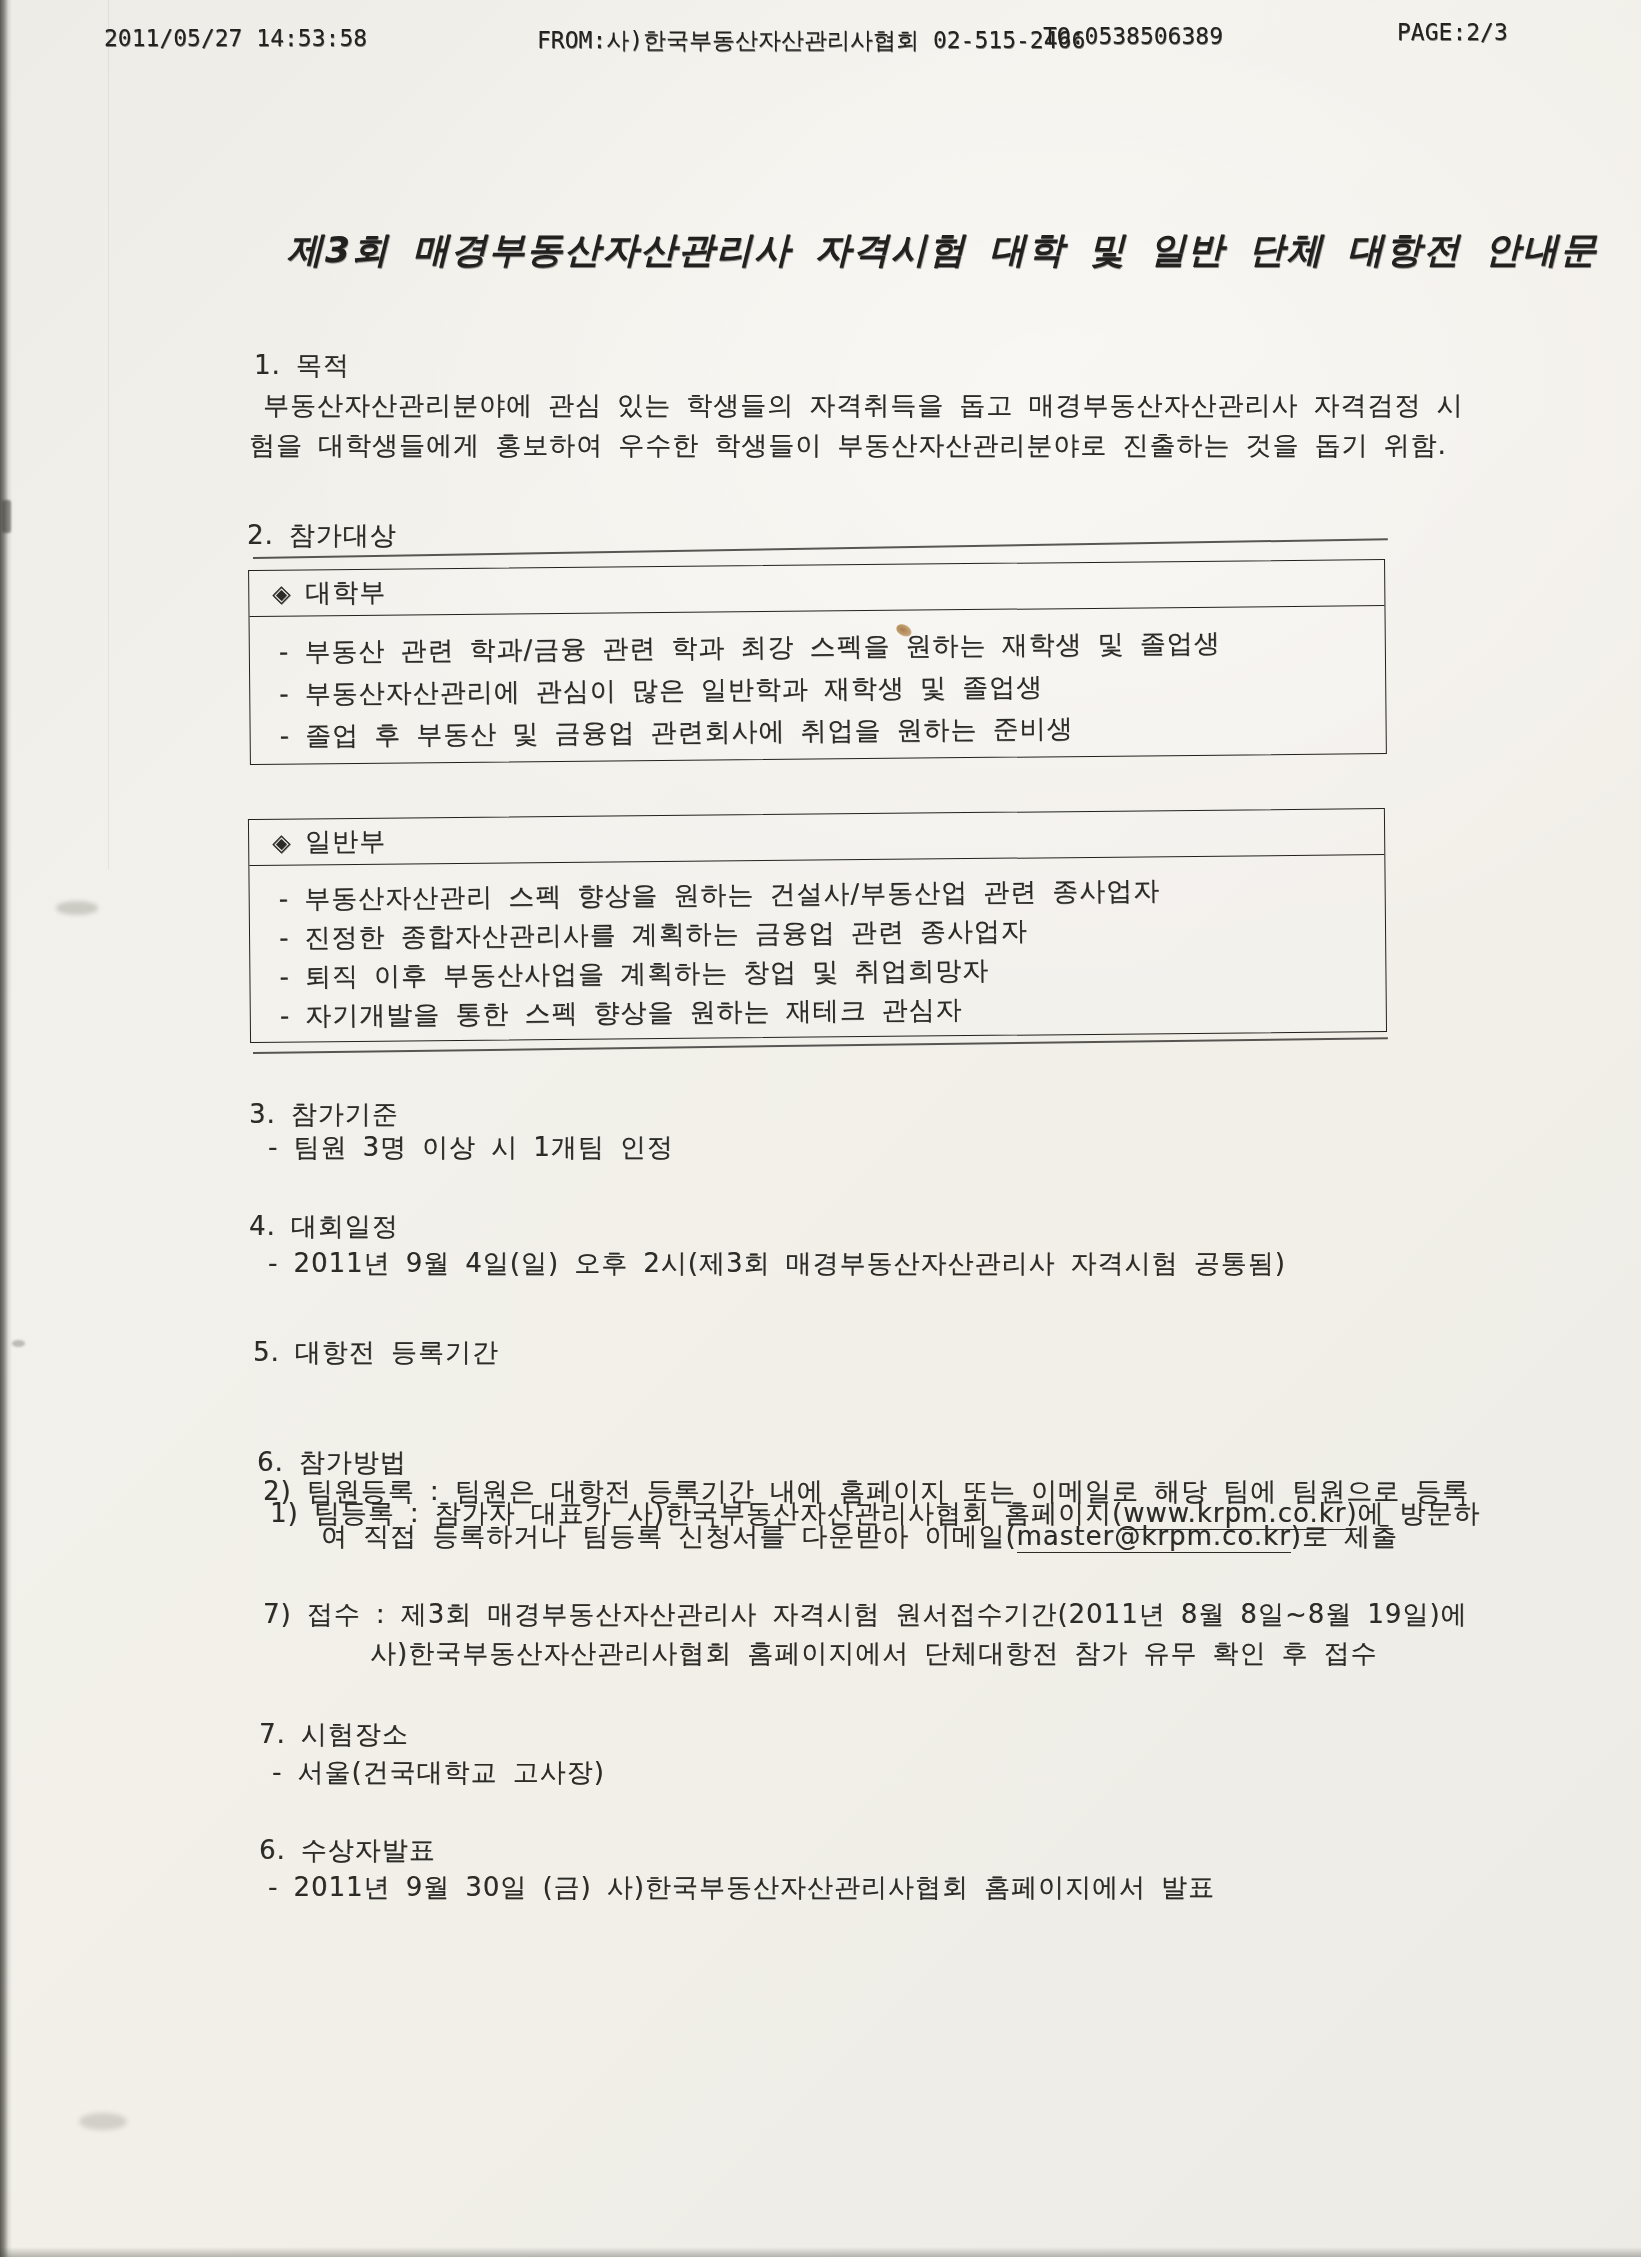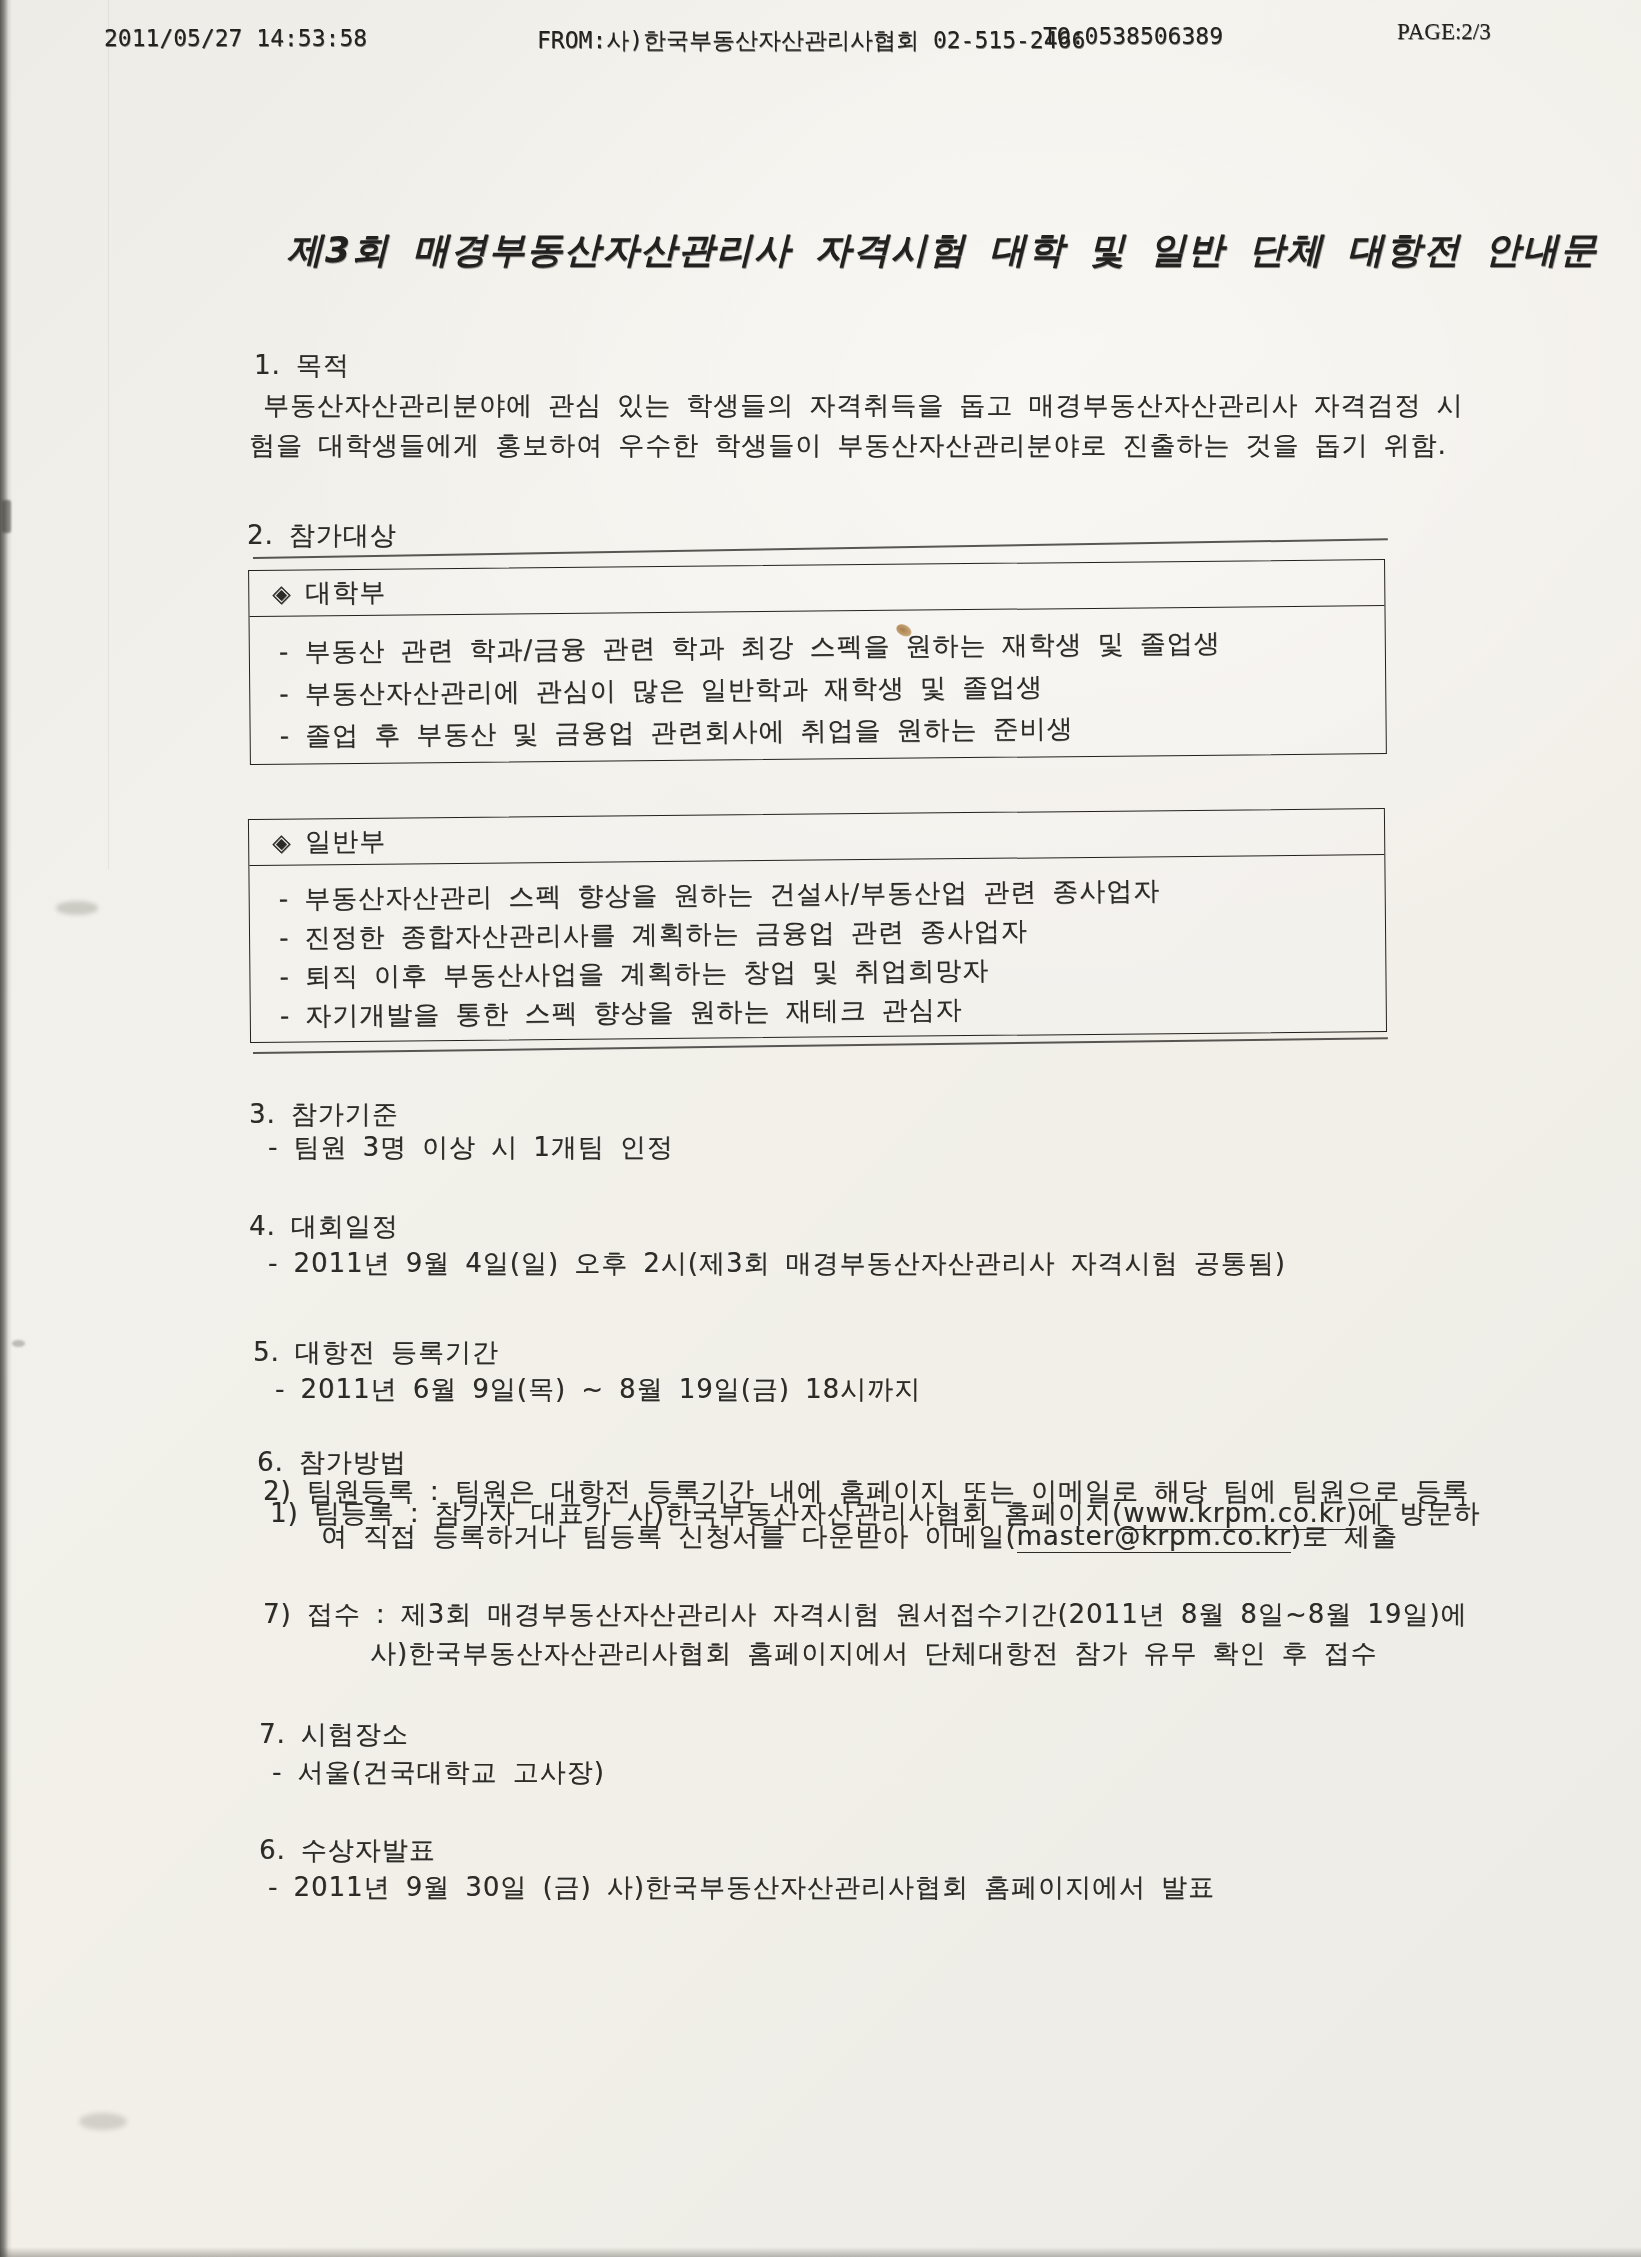--- a/index.html
+++ b/index.html
@@ -87,21 +87,21 @@
   .ghost-bottom { left:253px; top:1052px; width:1135px; transform:rotate(-0.75deg); }
 </style>
 </head>
 <body>
 
 <div class="page">
 
   <div class="txt fax" style="left:104px; top:25px;">2011/05/27 14:53:58</div>
   <div class="txt fax" style="left:537px; top:25px;">FROM:사)한국부동산자산관리사협회 02-515-2466</div>
   <div class="txt fax" style="left:1043px; top:23px;">TO:0538506389</div>
-  <div class="txt fax" style="left:1397px; top:19.3px;font-family:Liberation Serif, serif;">PAGE:2/3</div>
+  <div class="txt fax" style="left:1397px; top:19.3px;">PAGE:2/3</div>
 
   <div class="txt title" style="left:287px; top:226px; width:1120px;">제3회 매경부동산자산관리사 자격시험 대학 및 일반 단체 대항전 안내문</div>
 
   <div class="txt" style="left:254px; top:348px;">1. 목적</div>
   <div class="txt" style="left:249px; top:428px;">험을 대학생들에게 홍보하여 우수한 학생들이 부동산자산관리분야로 진출하는 것을 돕기 위함.</div>
   <div class="txt" style="left:263px; top:388px;">부동산자산관리분야에 관심 있는 학생들의 자격취득을 돕고 매경부동산자산관리사 자격검정 시</div>
 
   <div class="txt" style="left:247px; top:518px;">2. 참가대상</div>
 
   <div class="ghost-line ghost-top"></div>
@@ -130,21 +130,20 @@
   </div>
   <div class="ghost-line ghost-bottom"></div>
 
   <div class="txt" style="left:249px; top:1097px;">3. 참가기준</div>
   <div class="txt" style="left:268px; top:1130px;">- 팀원 3명 이상 시 1개팀 인정</div>
 
   <div class="txt" style="left:249px; top:1209px;">4. 대회일정</div>
   <div class="txt" style="left:268px; top:1246px;">- 2011년 9월 4일(일) 오후 2시(제3회 매경부동산자산관리사 자격시험 공통됨)</div>
 
   <div class="txt" style="left:253px; top:1335px;">5. 대항전 등록기간</div>
-  <div class="txt" style="left:275px; top:1372px;">- 2011년 6월 9일(목) ~ 8월 19일(금) 18시까지</div>
 
   <div class="txt" style="left:257px; top:1445px;">6. 참가방법</div>
   <div class="txt" style="left:270px; top:1480px;margin-top:16px;"><span>1) 팀등록 : 참가자 대표가 사)한국부동산자산관리사협회 홈페이지(</span><span class="u">www.krpm.co.kr</span><span>)에 방문하</span></div>
   <div class="txt" style="left:321px; top:1519px;"><span>여 직접 등록하거나 팀등록 신청서를 다운받아 이메일(</span><span class="u">master@krpm.co.kr</span><span>)로 제출</span></div>
   <div class="txt" style="left:263px; top:1474px;">2) 팀원등록 : 팀원은 대항전 등록기간 내에 홈페이지 또는 이메일로 해당 팀에 팀원으로 등록</div>
   <div class="txt" style="left:263px; top:1597px;">7) 접수 : 제3회 매경부동산자산관리사 자격시험 원서접수기간(2011년 8월 8일~8월 19일)에</div>
   <div class="txt" style="left:370px; top:1636px;">사)한국부동산자산관리사협회 홈페이지에서 단체대항전 참가 유무 확인 후 접수</div>
 
   <div class="txt" style="left:259px; top:1717px;">7. 시험장소</div>
   <div class="txt" style="left:272px; top:1755px;">- 서울(건국대학교 고사장)</div>

